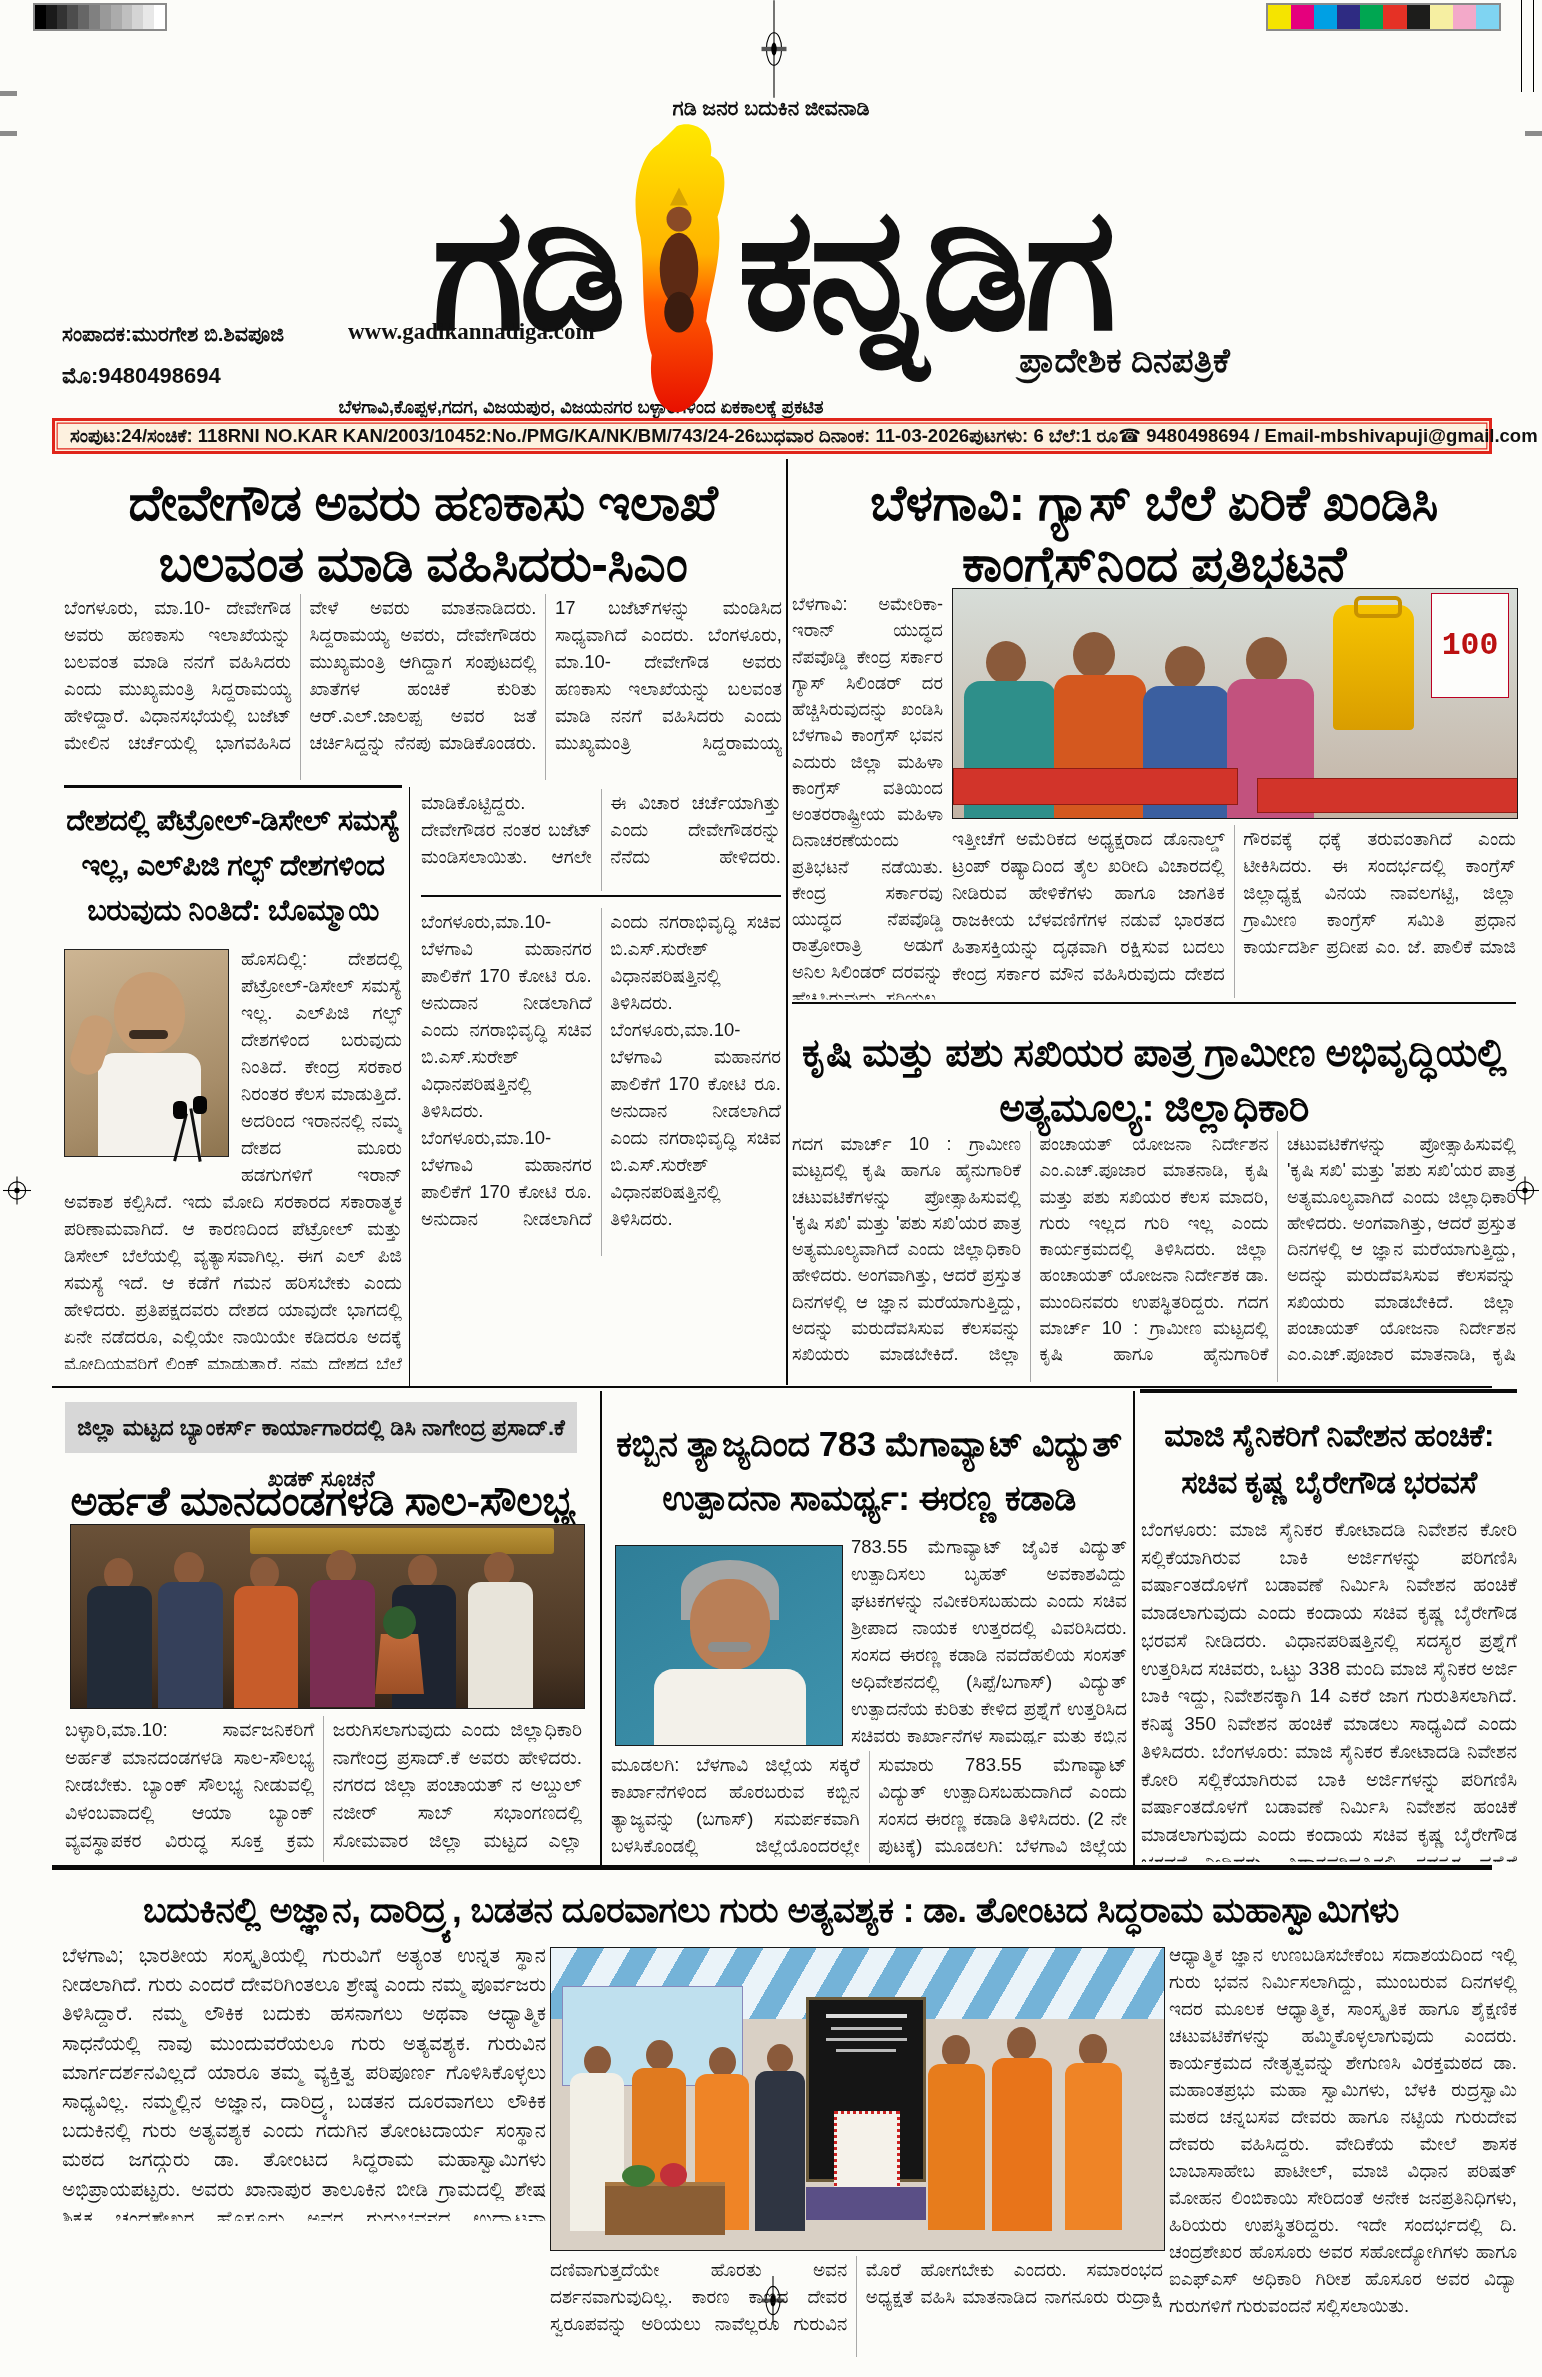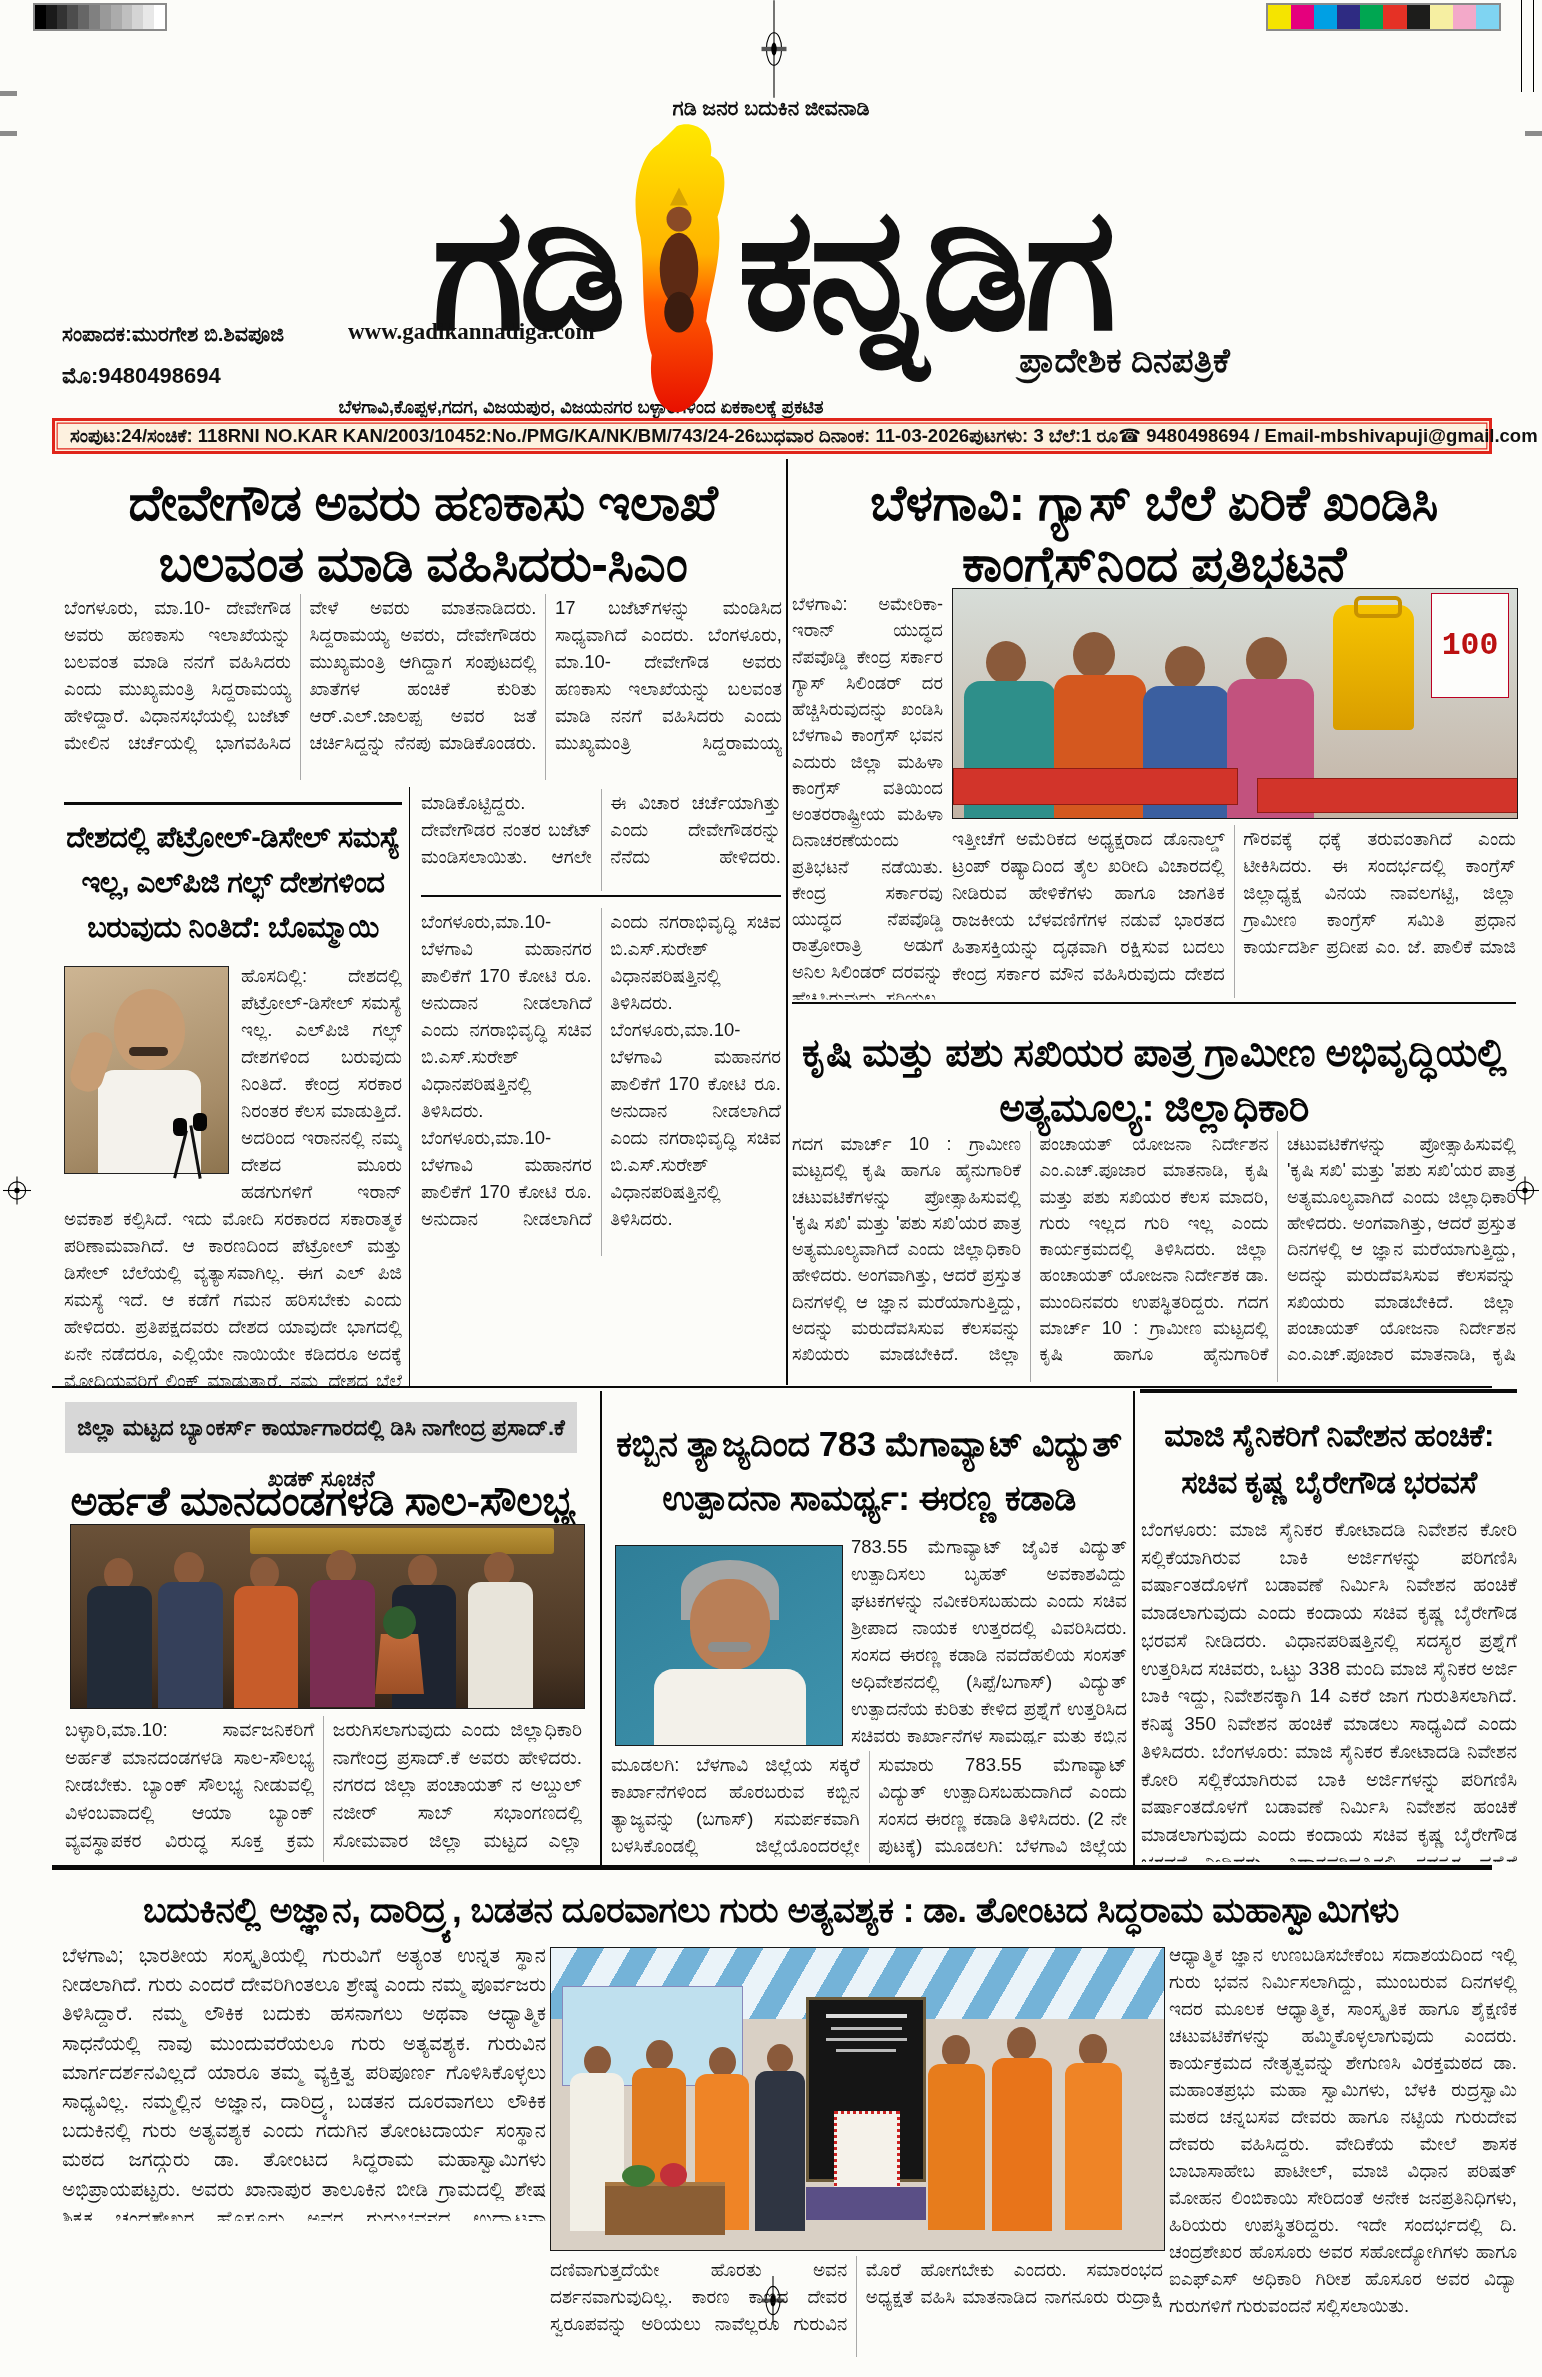--- a/index.html
+++ b/index.html
@@ -110,41 +110,41 @@
   <div class="abs" style="left:62px;top:322px;font-size:20.6px;font-weight:800;">ಸಂಪಾದಕ:ಮುರಗೇಶ ಬಿ.ಶಿವಪೂಜಿ</div>
   <div class="abs" style="left:62px;top:363px;font-size:22px;font-weight:800;">ಮೊ:9480498694</div>
   <div class="abs" style="left:348px;top:319px;font-size:23px;font-weight:900;font-family:'Liberation Serif',serif;">www.gadikannadiga.com</div>
   <div class="abs" style="left:956px;top:341px;width:337px;font-size:34px;font-weight:900;text-align:center;">ಪ್ರಾದೇಶಿಕ ದಿನಪತ್ರಿಕೆ</div>
   <div class="abs" style="left:228px;top:397px;width:706px;text-align:center;font-size:18px;font-weight:800;">ಬೆಳಗಾವಿ,ಕೊಪ್ಪಳ,ಗದಗ, ವಿಜಯಪುರ, ವಿಜಯನಗರ ಬಳ್ಳಾರಿಗಳಿಂದ ಏಕಕಾಲಕ್ಕೆ ಪ್ರಕಟಿತ</div>
 
   <div class="abs infobar" style="left:52px;top:418px;width:1440px;height:36px;">
     <span>ಸಂಪುಟ:24/ಸಂಚಿಕೆ: 118</span>
     <span>RNI NO.KAR KAN/2003/10452:No./PMG/KA/NK/BM/743/24-26</span>
     <span>ಬುಧವಾರ ದಿನಾಂಕ: 11-03-2026</span>
-    <span>ಪುಟಗಳು: 3 ಬೆಲೆ:1 ರೂ</span>
+    <span>ಪುಟಗಳು: 6 ಬೆಲೆ:1 ರೂ</span>
     <span>
       <span>☎</span>
       <span>9480498694 / Email-mbshivapuji@gmail.com</span>
     </span>
   </div>
 
   <div class="abs rule-v" style="left:786px;top:459px;height:926px;"></div>
   <div class="abs rule-v" style="left:409px;top:787px;height:600px;width:1.1px;"></div>
   <div class="abs rule-h" style="left:52px;top:1386px;width:1440px;height:1.6px;"></div>
   <div class="abs rule-v" style="left:600px;top:1391px;height:474px;"></div>
   <div class="abs rule-v" style="left:1133px;top:1391px;height:474px;"></div>
   <div class="abs rule-h" style="left:52px;top:1865px;width:1440px;height:4.9px;"></div>
 
   <div>
     <div class="abs hl" style="left:64px;top:458px;width:718px;font-size:50px;line-height:1.22;">ದೇವೇಗೌಡ ಅವರು ಹಣಕಾಸು ಇಲಾಖೆ ಬಲವಂತ ಮಾಡಿ ವಹಿಸಿದರು-ಸಿಎಂ</div>
     <div class="abs body-text cols3" style="left:64px;top:594px;width:718px;height:186px;">ಬೆಂಗಳೂರು, ಮಾ.10- ದೇವೇಗೌಡ ಅವರು ಹಣಕಾಸು ಇಲಾಖೆಯನ್ನು ಬಲವಂತ ಮಾಡಿ ನನಗೆ ವಹಿಸಿದರು ಎಂದು ಮುಖ್ಯಮಂತ್ರಿ ಸಿದ್ದರಾಮಯ್ಯ ಹೇಳಿದ್ದಾರೆ. ವಿಧಾನಸಭೆಯಲ್ಲಿ ಬಜೆಟ್ ಮೇಲಿನ ಚರ್ಚೆಯಲ್ಲಿ ಭಾಗವಹಿಸಿದ ವೇಳೆ ಅವರು ಮಾತನಾಡಿದರು. ಸಿದ್ದರಾಮಯ್ಯ ಅವರು, ದೇವೇಗೌಡರು ಮುಖ್ಯಮಂತ್ರಿ ಆಗಿದ್ದಾಗ ಸಂಪುಟದಲ್ಲಿ ಖಾತೆಗಳ ಹಂಚಿಕೆ ಕುರಿತು ಆರ್.ಎಲ್.ಜಾಲಪ್ಪ ಅವರ ಜತೆ ಚರ್ಚಿಸಿದ್ದನ್ನು ನೆನಪು ಮಾಡಿಕೊಂಡರು. 17 ಬಜೆಟ್‌ಗಳನ್ನು ಮಂಡಿಸಿದ ಸಾಧ್ಯವಾಗಿದೆ ಎಂದರು. ಬೆಂಗಳೂರು, ಮಾ.10- ದೇವೇಗೌಡ ಅವರು ಹಣಕಾಸು ಇಲಾಖೆಯನ್ನು ಬಲವಂತ ಮಾಡಿ ನನಗೆ ವಹಿಸಿದರು ಎಂದು ಮುಖ್ಯಮಂತ್ರಿ ಸಿದ್ದರಾಮಯ್ಯ ಹೇಳಿದ್ದಾರೆ. ವಿಧಾನಸಭೆಯಲ್ಲಿ ಬಜೆಟ್ ಮೇಲಿನ ಚರ್ಚೆಯಲ್ಲಿ ಭಾಗವಹಿಸಿದ ವೇಳೆ ಅವರು ಮಾತನಾಡಿದರು. ಸಿದ್ದರಾಮಯ್ಯ ಅವರು, ದೇವೇಗೌಡರು ಮುಖ್ಯಮಂತ್ರಿ ಆಗಿದ್ದಾಗ ಸಂಪುಟದಲ್ಲಿ ಖಾತೆಗಳ ಹಂಚಿಕೆ ಕುರಿತು ಆರ್.ಎಲ್.ಜಾಲಪ್ಪ ಅವರ ಜತೆ ಚರ್ಚಿಸಿದ್ದನ್ನು ನೆನಪು ಮಾಡಿಕೊಂಡರು. 17 ಬಜೆಟ್‌ಗಳನ್ನು ಮಂಡಿಸಿದ ಸಾಧ್ಯವಾಗಿದೆ ಎಂದರು. ಬೆಂಗಳೂರು, ಮಾ.10- ದೇವೇಗೌಡ ಅವರು ಹಣಕಾಸು ಇಲಾಖೆಯನ್ನು ಬಲವಂತ ಮಾಡಿ ನನಗೆ ವಹಿಸಿದರು ಎಂದು ಮುಖ್ಯಮಂತ್ರಿ ಸಿದ್ದರಾಮಯ್ಯ ಹೇಳಿದ್ದಾರೆ. ವಿಧಾನಸಭೆಯಲ್ಲಿ ಬಜೆಟ್ ಮೇಲಿನ ಚರ್ಚೆಯಲ್ಲಿ ಭಾಗವಹಿಸಿದ ವೇಳೆ ಅವರು ಮಾತನಾಡಿದರು. ಸಿದ್ದರಾಮಯ್ಯ ಅವರು, ದೇವೇಗೌಡರು ಮುಖ್ಯಮಂತ್ರಿ ಆಗಿದ್ದಾಗ ಸಂಪುಟದಲ್ಲಿ ಖಾತೆಗಳ ಹಂಚಿಕೆ ಕುರಿತು ಆರ್.ಎಲ್.ಜಾಲಪ್ಪ ಅವರ ಜತೆ ಚರ್ಚಿಸಿದ್ದನ್ನು ನೆನಪು ಮಾಡಿಕೊಂಡರು. 17 ಬಜೆಟ್‌ಗಳನ್ನು ಮಂಡಿಸಿದ ಸಾಧ್ಯವಾಗಿದೆ ಎಂದರು.</div>
     <div class="abs body-text cols2" style="left:421px;top:789px;width:360px;height:102px;">ಮಾಡಿಕೊಟ್ಟಿದ್ದರು. ದೇವೇಗೌಡರ ನಂತರ ಬಜೆಟ್ ಮಂಡಿಸಲಾಯಿತು. ಆಗಲೇ ಈ ವಿಚಾರ ಚರ್ಚೆಯಾಗಿತ್ತು ಎಂದು ದೇವೇಗೌಡರನ್ನು ನೆನೆದು ಹೇಳಿದರು. ಮಾಡಿಕೊಟ್ಟಿದ್ದರು. ದೇವೇಗೌಡರ ನಂತರ ಬಜೆಟ್ ಮಂಡಿಸಲಾಯಿತು. ಆಗಲೇ ಈ ವಿಚಾರ ಚರ್ಚೆಯಾಗಿತ್ತು ಎಂದು ದೇವೇಗೌಡರನ್ನು ನೆನೆದು ಹೇಳಿದರು.</div>
   </div>
 
-  <div class="abs boxart" style="left:64px;top:802px;width:338px;height:599px;">
+  <div class="abs boxart" style="left:64px;top:785px;width:338px;height:599px;">
     <div class="hl" style="font-size:29px;line-height:1.55;margin-top:9.8px;">ದೇಶದಲ್ಲಿ ಪೆಟ್ರೋಲ್-ಡಿಸೇಲ್ ಸಮಸ್ಯೆ ಇಲ್ಲ, ಎಲ್‌ಪಿಜಿ ಗಲ್ಫ್ ದೇಶಗಳಿಂದ ಬರುವುದು ನಿಂತಿದೆ: ಬೊಮ್ಮಾಯಿ</div>
     <div class="body-text" style="height:424px;margin-top:12px;">
       <span style="float:left;width:163px;height:206px;margin:4.3px 12px 4.3px 0;shape-outside:margin-box;display:block;position:relative;border:1.1px solid #222;background:linear-gradient(160deg,#cdb593,#a78d69 70%,#8d744f);">
         <span style="position:absolute;left:49px;top:22px;width:71px;height:81px;border-radius:50% 50% 46% 46%;background:#c79d74;display:block;"></span>
         <span style="position:absolute;left:64px;top:80px;width:39px;height:8.7px;border-radius:4.3px;background:#3a2b20;display:block;"></span>
         <span style="position:absolute;left:33px;top:103px;width:103px;height:103px;border-radius:16.3px 16.3px 0 0;background:#f4f2ec;display:block;"></span>
         <span style="position:absolute;left:9.8px;top:65px;width:33px;height:60px;border-radius:15px;background:#c79d74;transform:rotate(18deg);display:block;"></span>
         <span style="position:absolute;left:114px;top:163px;width:3.3px;height:49px;background:#111;transform:rotate(14deg);display:block;"></span>
         <span style="position:absolute;left:129px;top:158px;width:3.3px;height:54px;background:#111;transform:rotate(-10deg);display:block;"></span>
         <span style="position:absolute;left:108px;top:151px;width:14px;height:18.5px;border-radius:5.4px;background:#050505;display:block;"></span>

